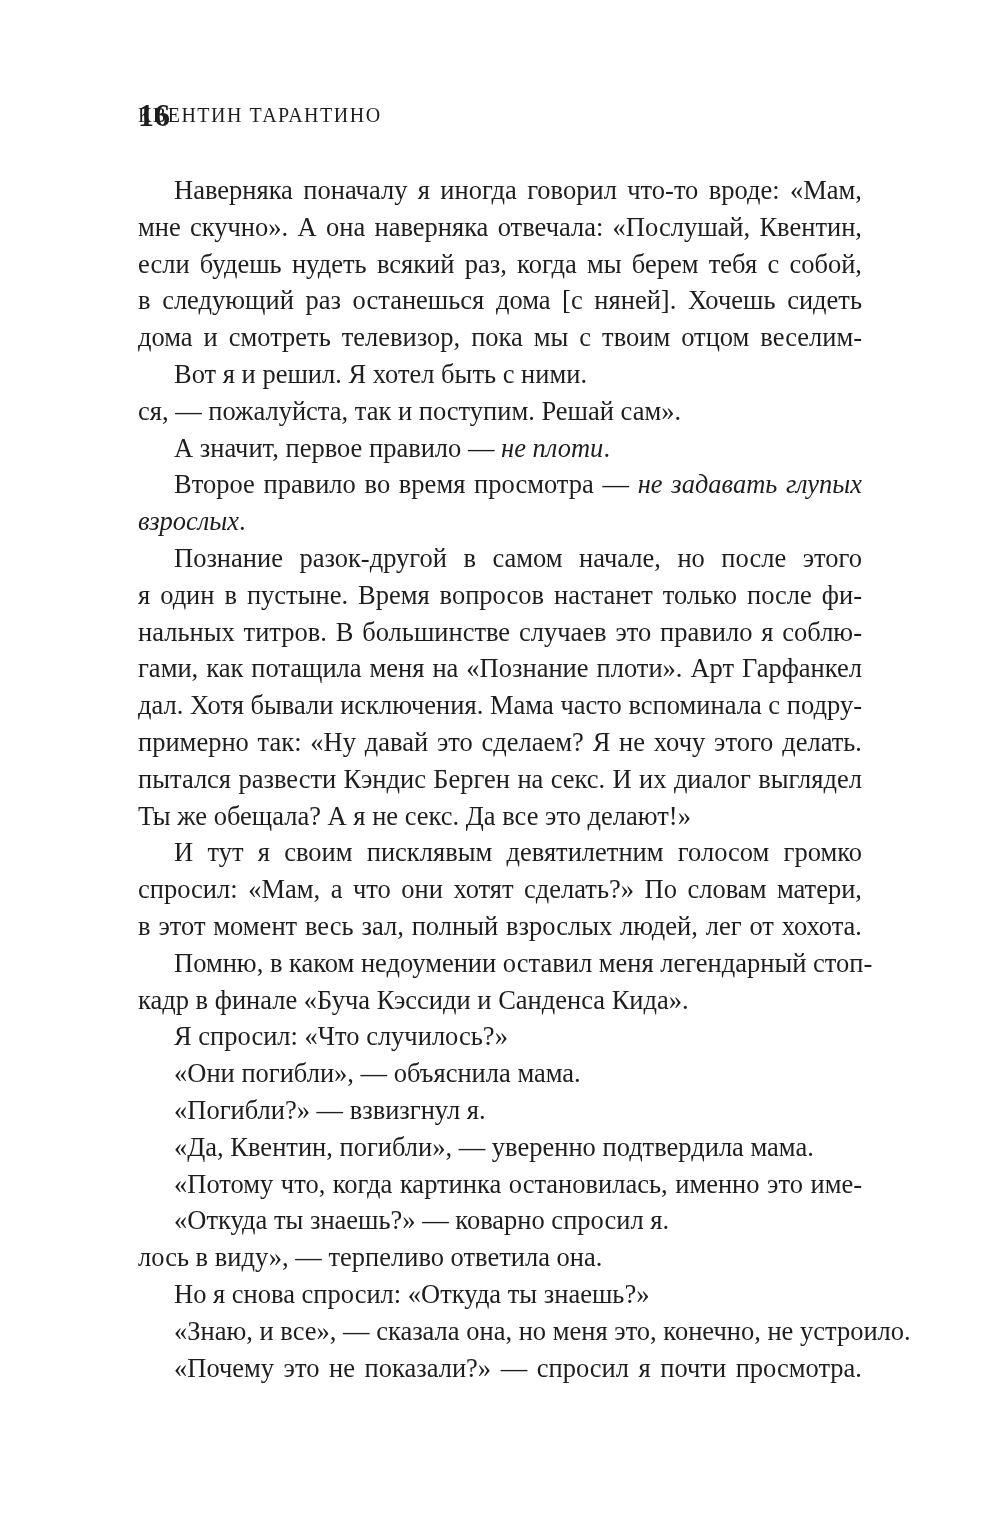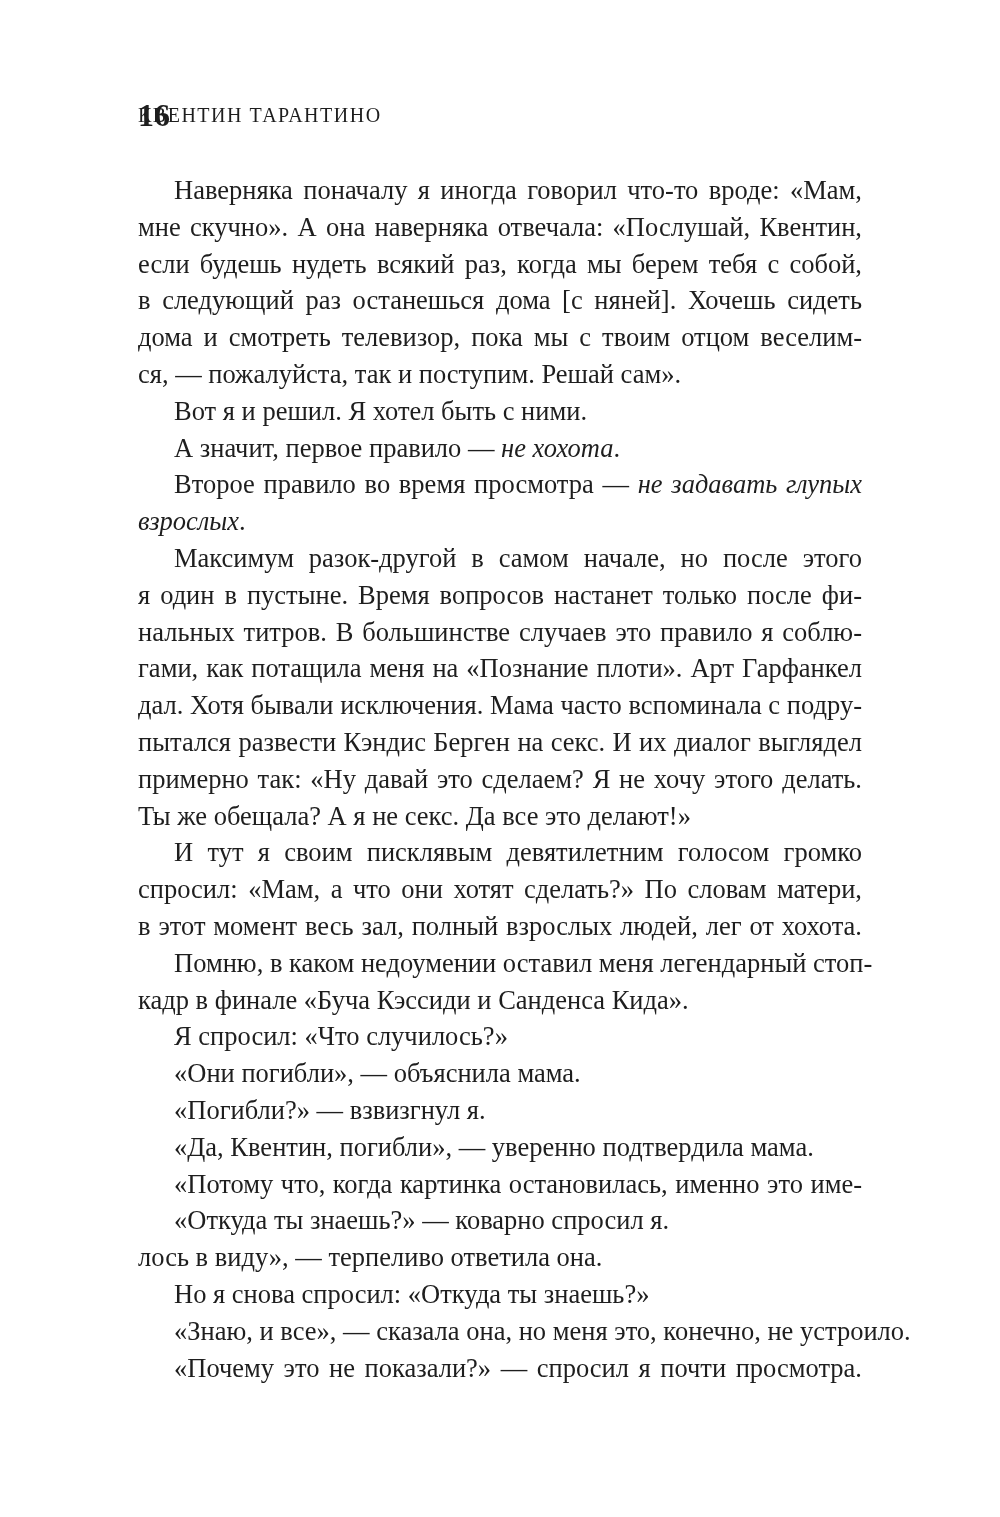--- a/index.html
+++ b/index.html
@@ -71,32 +71,32 @@
   <span class="page-number">16</span>
   <span class="running-head">КВЕНТИН ТАРАНТИНО</span>
 </div>
 
 <div class="body-text">
   <span class="line indent"><span>Наверняка поначалу я иногда говорил что-то вроде: «Мам,</span></span>
   <span class="line"><span>мне скучно». А она наверняка отвечала: «Послушай, Квентин,</span></span>
   <span class="line"><span>если будешь нудеть всякий раз, когда мы берем тебя с собой,</span></span>
   <span class="line"><span>в следующий раз останешься дома [с няней]. Хочешь сидеть</span></span>
   <span class="line"><span>дома и смотреть телевизор, пока мы с твоим отцом веселим-</span></span>
+  <span class="line indent last"><span>Вот я и решил. Я хотел быть с ними.</span></span>
   <span class="line last"><span>ся, — пожалуйста, так и поступим. Решай сам».</span></span>
-  <span class="line indent last"><span>Вот я и решил. Я хотел быть с ними.</span></span>
-  <span class="line indent last"><span>А значит, первое правило — </span><span class="italic">не хохота</span><span>.</span></span>
+  <span class="line indent last"><span>А значит, первое правило — </span><span class="italic">не плоти</span><span>.</span></span>
   <span class="line indent"><span>Второе правило во время просмотра — </span><span class="italic">не задавать глупых</span></span>
   <span class="line last"><span class="italic">взрослых</span><span>.</span></span>
-  <span class="line indent"><span>Максимум разок-другой в самом начале, но после этого</span></span>
+  <span class="line indent"><span>Познание разок-другой в самом начале, но после этого</span></span>
   <span class="line"><span>я один в пустыне. Время вопросов настанет только после фи-</span></span>
   <span class="line"><span>нальных титров. В большинстве случаев это правило я соблю-</span></span>
   <span class="line"><span>гами, как потащила меня на «Познание плоти». Арт Гарфанкел</span></span>
   <span class="line"><span>дал. Хотя бывали исключения. Мама часто вспоминала с подру-</span></span>
+  <span class="line"><span>примерно так: «Ну давай это сделаем? Я не хочу этого делать.</span></span>
   <span class="line"><span>пытался развести Кэндис Берген на секс. И их диалог выглядел</span></span>
-  <span class="line"><span>примерно так: «Ну давай это сделаем? Я не хочу этого делать.</span></span>
   <span class="line last"><span>Ты же обещала? А я не секс. Да все это делают!»</span></span>
   <span class="line indent"><span>И тут я своим писклявым девятилетним голосом громко</span></span>
   <span class="line"><span>спросил: «Мам, а что они хотят сделать?» По словам матери,</span></span>
   <span class="line"><span>в этот момент весь зал, полный взрослых людей, лег от хохота.</span></span>
   <span class="line indent"><span>Помню, в каком недоумении оставил меня легендарный стоп-</span></span>
   <span class="line last"><span>кадр в финале «Буча Кэссиди и Санденса Кида».</span></span>
   <span class="line indent last"><span>Я спросил: «Что случилось?»</span></span>
   <span class="line indent last"><span>«Они погибли», — объяснила мама.</span></span>
   <span class="line indent last"><span>«Погибли?» — взвизгнул я.</span></span>
   <span class="line indent last"><span>«Да, Квентин, погибли», — уверенно подтвердила мама.</span></span>

